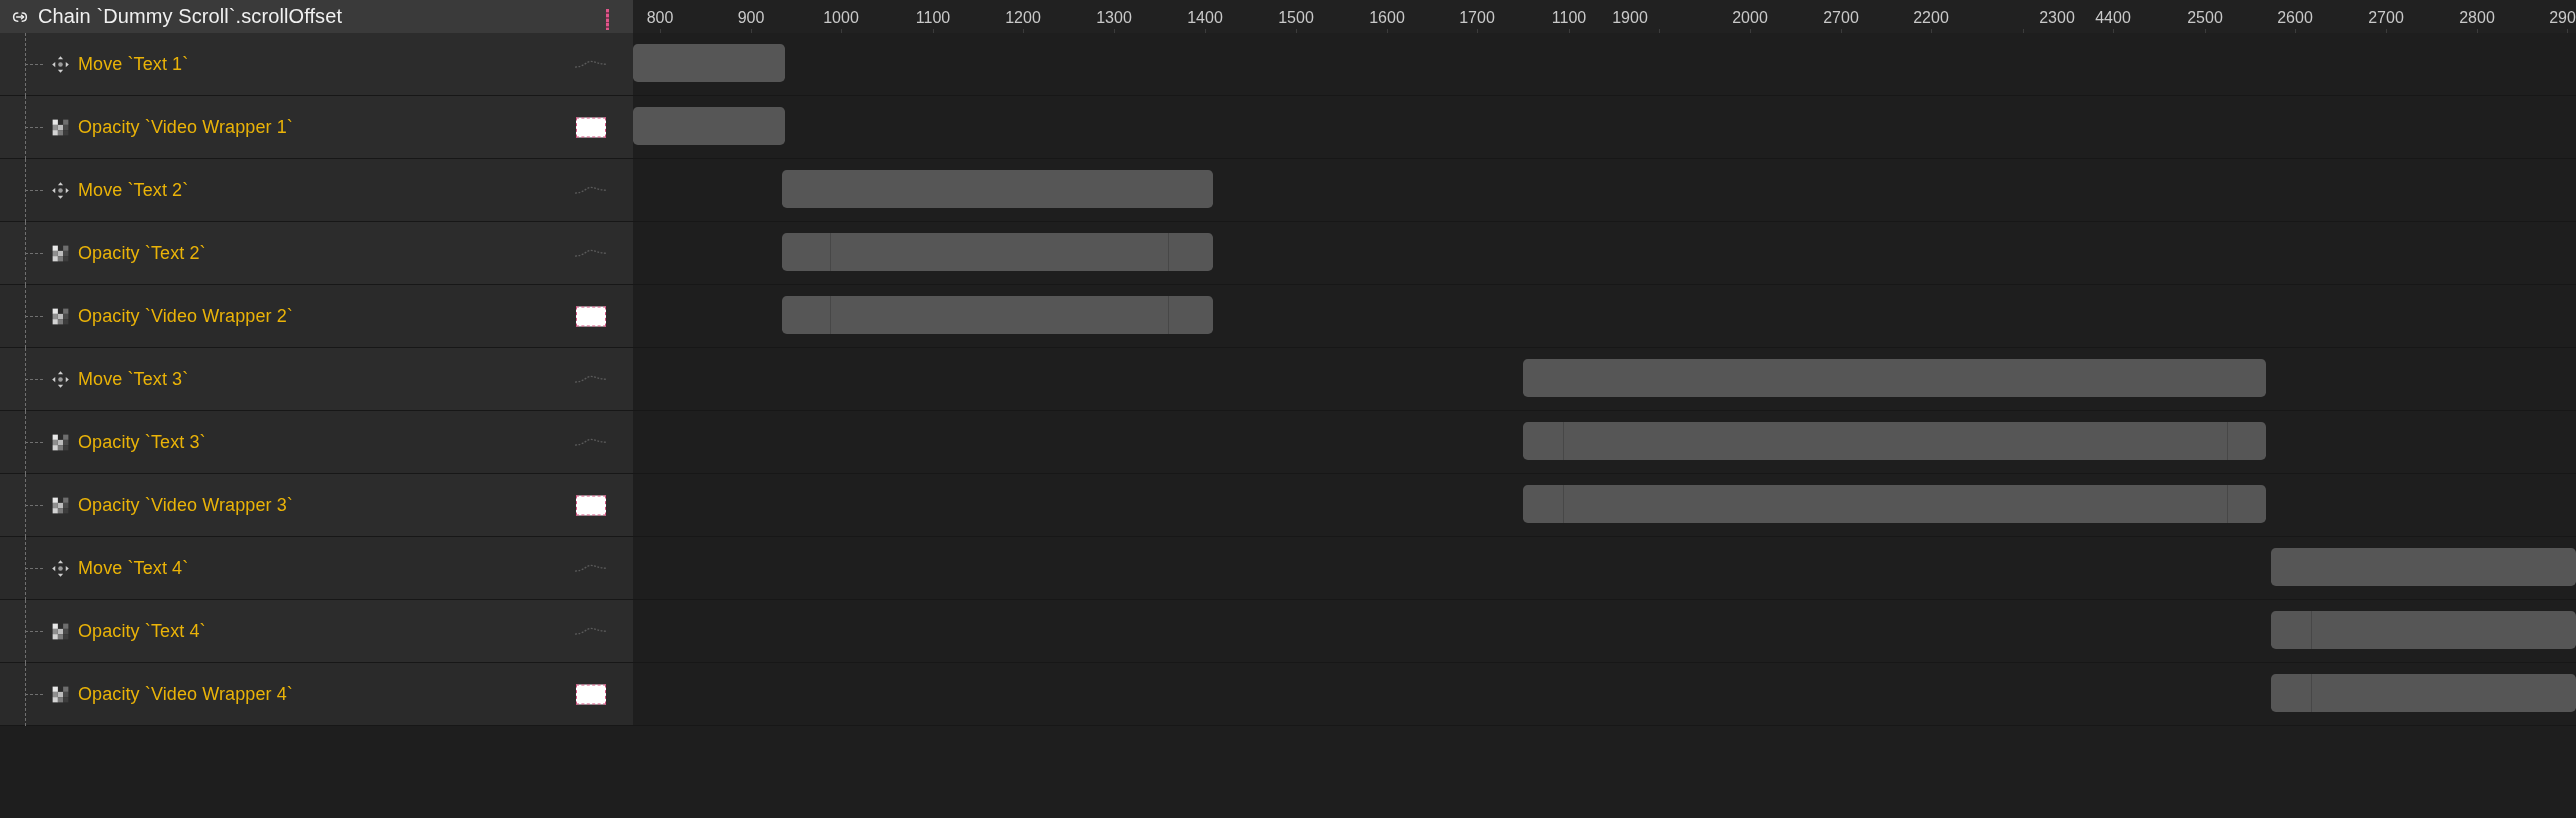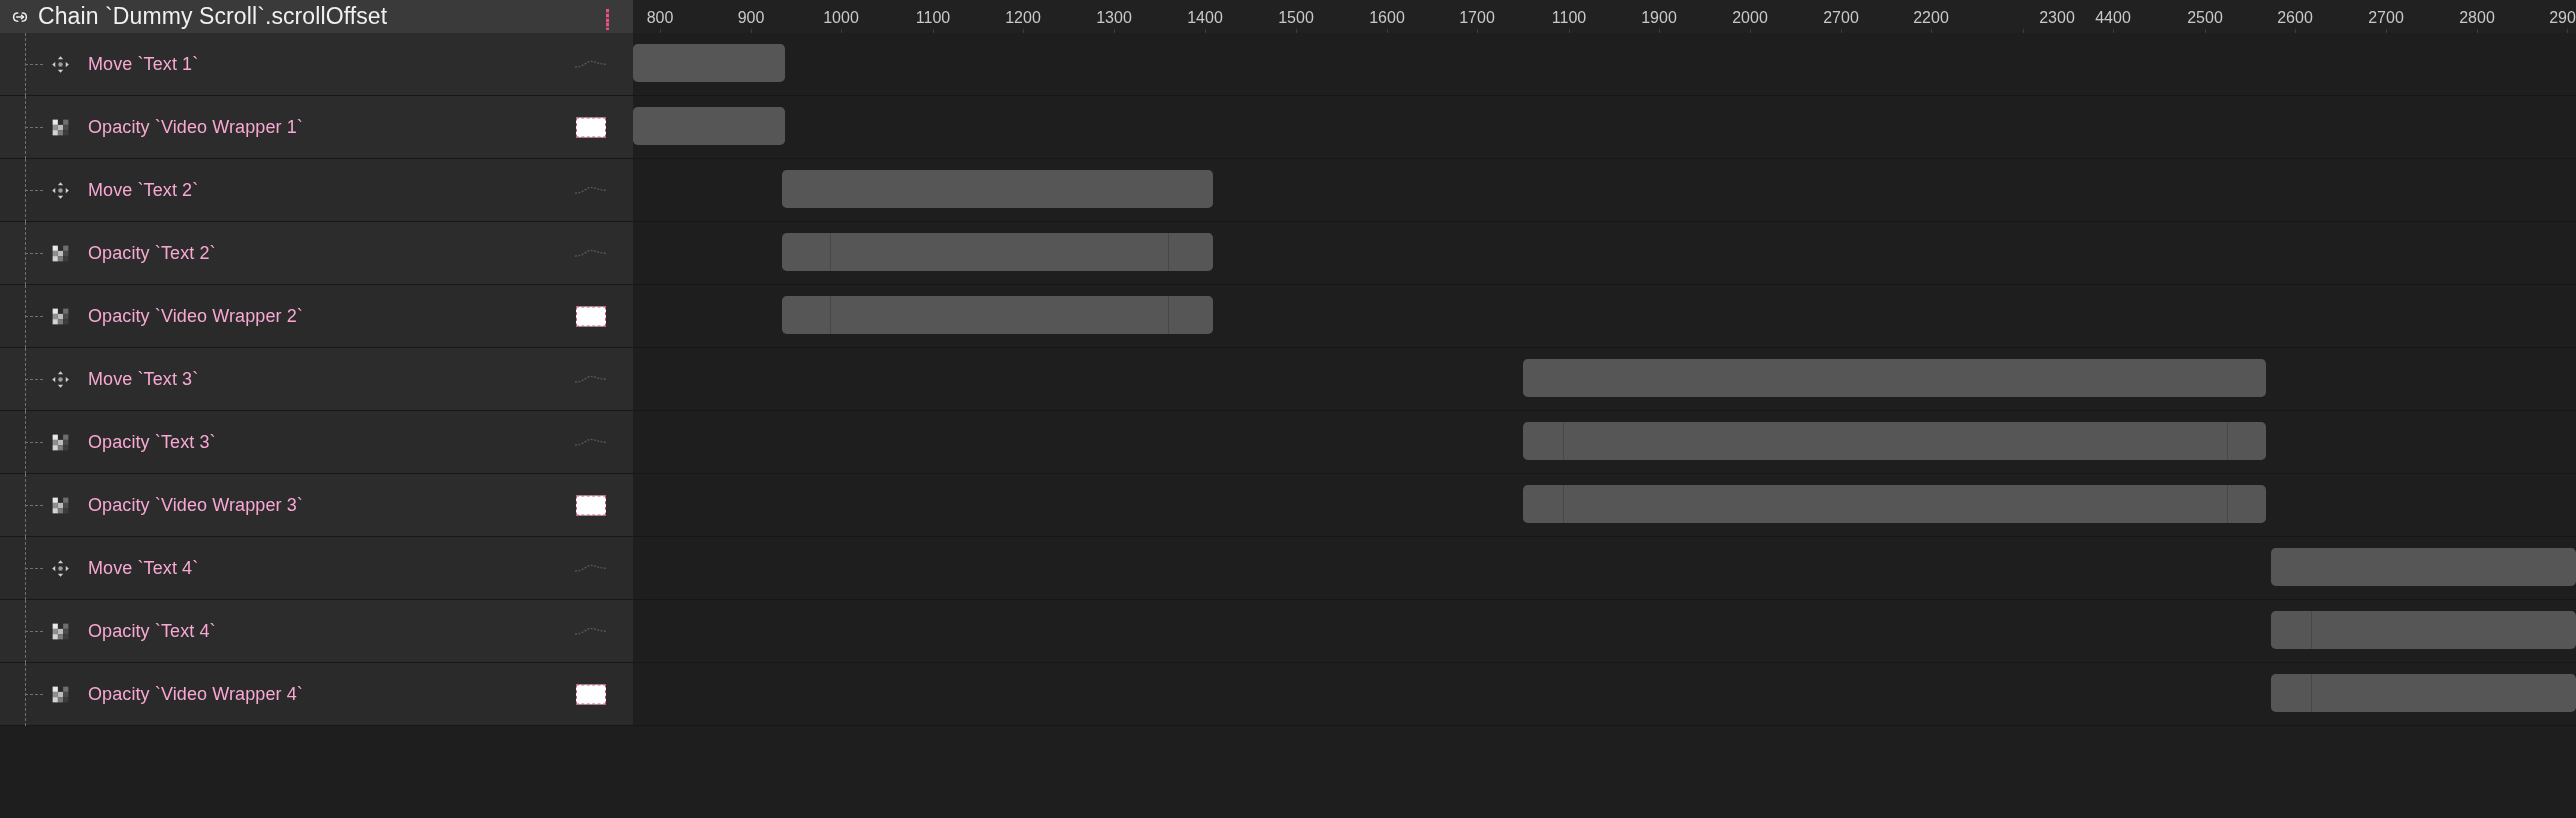--- a/index.html
+++ b/index.html
@@ -20,21 +20,21 @@
   }
   .header-left {
     width: 633px; height: 33px;
     display: flex; align-items: center; gap: 8.6px;
     padding-left: 11.4px;
     background: #3a3a3a;
     position: relative; z-index: 3;
   }
   .chain-icon { width: 18px; height: 18px; flex: 0 0 18px; }
   .header-title {
-    font-size: 23px; color: #f0f0f0; letter-spacing: 0.1px; white-space: nowrap;
+    font-size: 20px; color: #f0f0f0; letter-spacing: 0.1px; white-space: nowrap;
   }
   .header-ruler-area {
     position: absolute; left: 633px; top: 0;
     width: 1943px; height: 33px;
     background: #212121;
   }
   .playhead {
     position: absolute; top: 8.6px; left: 606px;
     width: 2.9px; height: 21px;
     background: repeating-linear-gradient(to bottom,#e0558a 0 2.9px,#8d3456 2.9px 4.8px);
@@ -75,21 +75,21 @@
     position: absolute; left: 25px; top: 0; width: 0; height: 63px;
     border-left: 1px dashed #707070;
   }
   .tree-h {
     position: absolute; left: 25px; top: 30.5px; width: 18px; height: 0;
     border-top: 1px dashed #707070;
   }
 
   .row-icon { width: 21px; height: 21px; flex: 0 0 21px; margin-left: 50px; }
   .row-label {
-    margin-left: 17px; font-size: 18px; color: #f9a8d4;
+    margin-left: 7px; font-size: 18px; color: #eab308;
     white-space: nowrap; letter-spacing: 0.1px;
   }
 
   .row-indicator {
     position: absolute; right: 24px; top: 50%;
     transform: translateY(-50%);
     width: 36px; height: 21px;
     display: flex; align-items: center; justify-content: center;
   }
   .ind-curve { width: 32px; height: 9.5px; opacity: .5; }
@@ -143,21 +143,21 @@
         <div class="tick-label" style="left: 572px;">1400</div>
         <div class="tick-mark" style="left: 663px;"></div>
         <div class="tick-label" style="left: 663px;">1500</div>
         <div class="tick-mark" style="left: 754px;"></div>
         <div class="tick-label" style="left: 754px;">1600</div>
         <div class="tick-mark" style="left: 844px;"></div>
         <div class="tick-label" style="left: 844px;">1700</div>
         <div class="tick-mark" style="left: 936px;"></div>
         <div class="tick-label" style="left: 936px;">1100</div>
         <div class="tick-mark" style="left: 1026px;"></div>
-        <div class="tick-label" style="left: 1026px;">1900</div>
+        <div class="tick-label" style="left: 997px;">1900</div>
         <div class="tick-mark" style="left: 1117px;"></div>
         <div class="tick-label" style="left: 1117px;">2000</div>
         <div class="tick-mark" style="left: 1208px;"></div>
         <div class="tick-label" style="left: 1208px;">2700</div>
         <div class="tick-mark" style="left: 1298px;"></div>
         <div class="tick-label" style="left: 1298px;">2200</div>
         <div class="tick-mark" style="left: 1390px;"></div>
         <div class="tick-label" style="left: 1390px; margin-left: 34px;">2300</div>
         <div class="tick-mark" style="left: 1480px;"></div>
         <div class="tick-label" style="left: 1480px;">4400</div>

